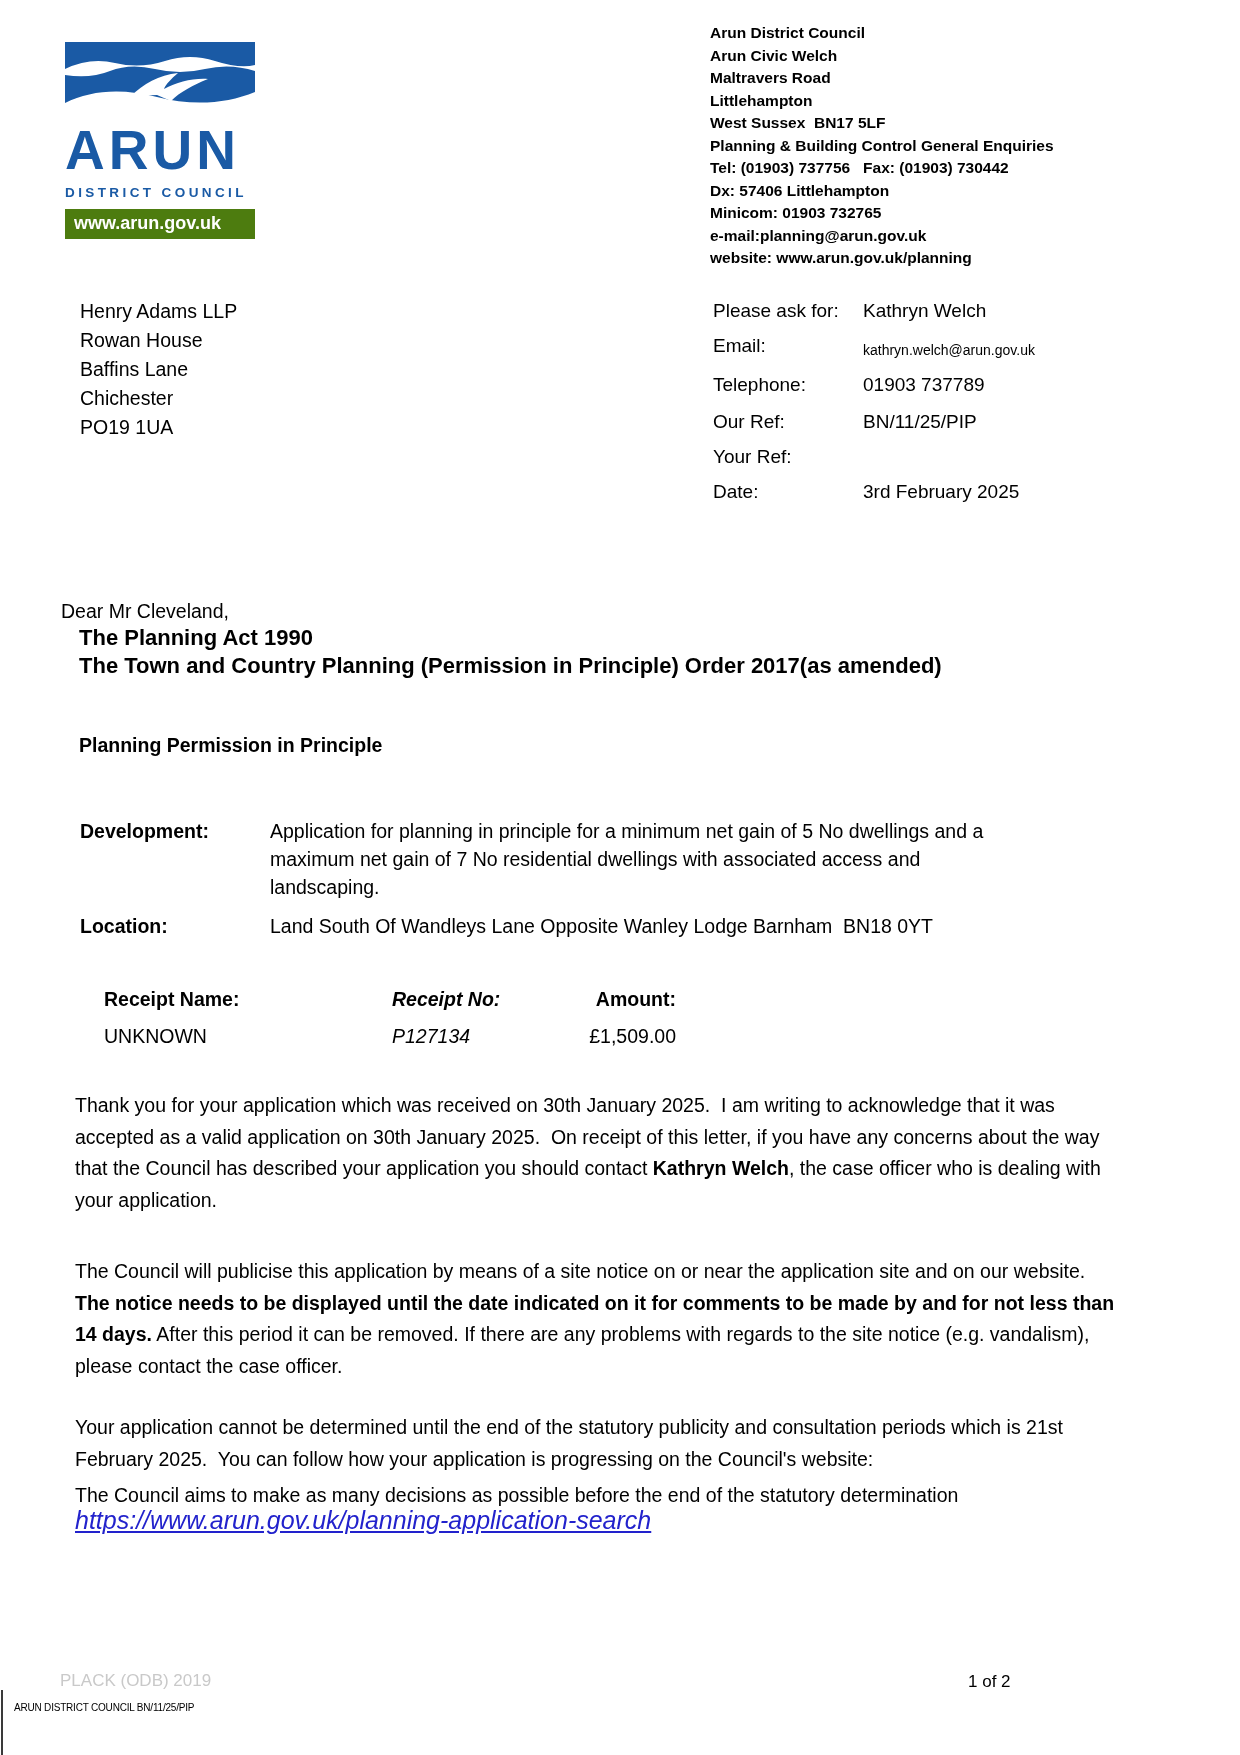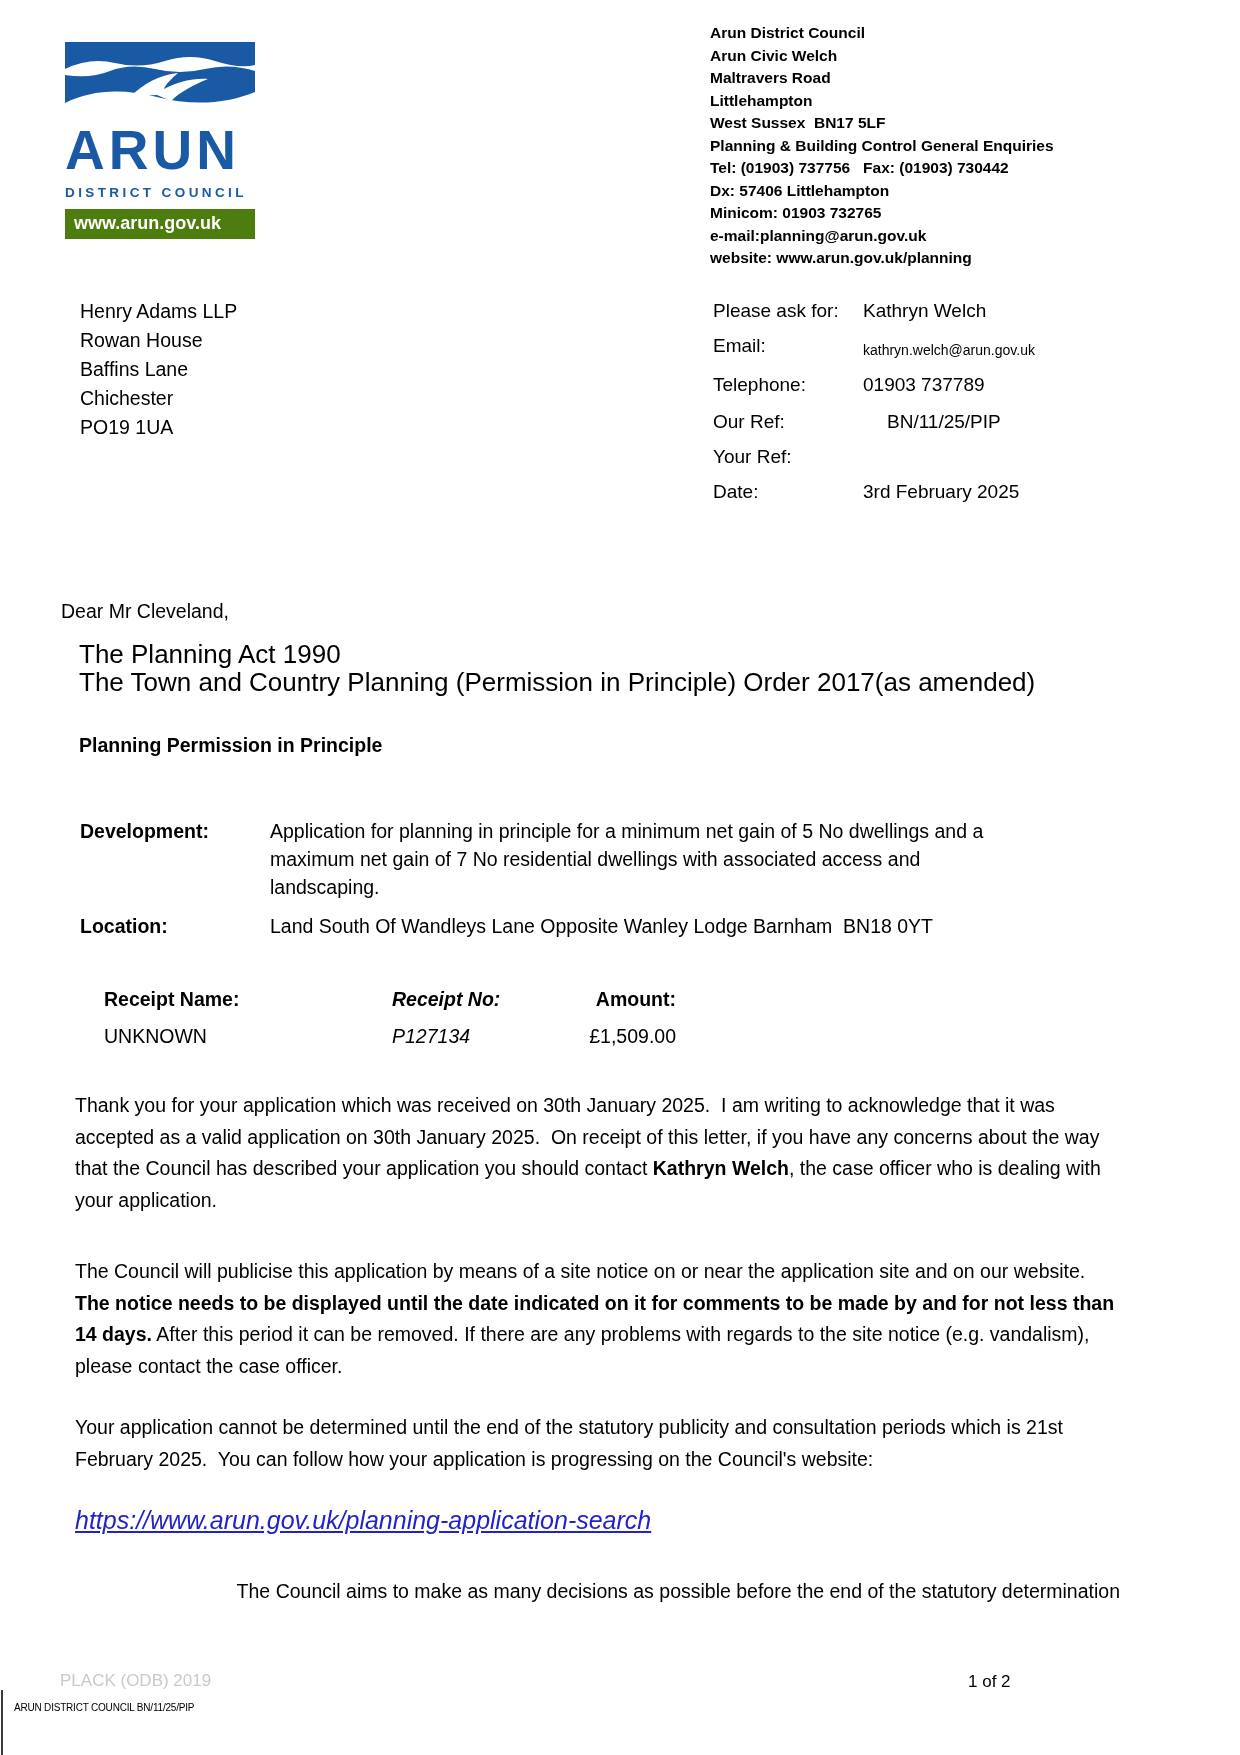--- a/index.html
+++ b/index.html
@@ -16,28 +16,28 @@
   
   .council-address{position:absolute;left:710px;top:22px;font-size:15.5px;font-weight:700;line-height:22.5px;}
   .addr-line{white-space:pre-wrap;}
 
   
   .recipient{position:absolute;left:80px;top:297px;font-size:19.5px;line-height:29px;}
 
   
   .contact-grid{position:absolute;left:713px;top:299px;font-size:19px;}
   .contact-row{display:flex;line-height:24px;margin-bottom:11px;}
-  .contact-row:nth-of-type(4){margin-top:13px;gap:24px;}
+  .contact-row:nth-of-type(4){margin-top:13px;}
   .contact-label{width:150px;flex:0 0 150px;}
   .contact-value{flex:1;white-space:nowrap;}
   .contact-row.small .contact-value{font-size:14px;padding-top:4px;}
 
   
   .salutation{position:absolute;left:61px;top:600px;font-size:19.5px;}
-  .act-lines{position:absolute;left:79px;top:640px;font-size:26px;font-weight:400;line-height:28px;}
+  .act-lines{position:absolute;left:79px;top:624px;font-size:22px;font-weight:700;line-height:28px;}
   .subject{position:absolute;left:79px;top:734px;font-size:19.5px;font-weight:700;}
 
   .field-row{position:absolute;left:80px;width:995px;display:flex;font-size:19.5px;line-height:28px;}
   .dev-row{top:817px;}
   .loc-row{top:912px;}
   .field-label{flex:0 0 190px;font-weight:700;}
   .field-text{width:745px;white-space:pre-wrap;}
 
   .receipt{position:absolute;left:80px;top:985px;font-size:19.5px;}
   .receipt-row{display:flex;line-height:28px;margin-bottom:9px;}
@@ -45,21 +45,21 @@
   .rc1{flex:0 0 288px;margin-left:24px;}
   .rc2{flex:0 0 168px;font-style:italic;}
   .rc3{flex:0 0 116px;text-align:right;}
 
   .para{position:absolute;left:75px;width:1045px;font-size:19.5px;line-height:31.5px;white-space:pre-wrap;}
   .para .part{display:inline;}
   .para .part.bold{font-weight:700;}
   .p1{top:1090px;}
   .p2{top:1256px;}
   .p3{top:1412px;}
-  .p4{top:1576px;text-align:right;}
+  .p4{top:1480px;}
   .link-line{position:absolute;left:75px;top:1506px;font-size:25px;font-style:italic;}
   .link-line a{color:#2222cc;text-decoration:underline;}
 
   
   .footer-code{position:absolute;left:60px;top:1671px;font-size:17px;color:#c9c9c9;}
   .footer-page{position:absolute;left:968px;top:1672px;font-size:17px;}
   .footer-ref{position:absolute;left:14px;top:1702px;font-size:10px;letter-spacing:-0.2px;}
   .scan-edge{position:absolute;left:1px;top:1690px;width:2px;height:65px;background:#3a3a3a;}
 </style>
 </head>

